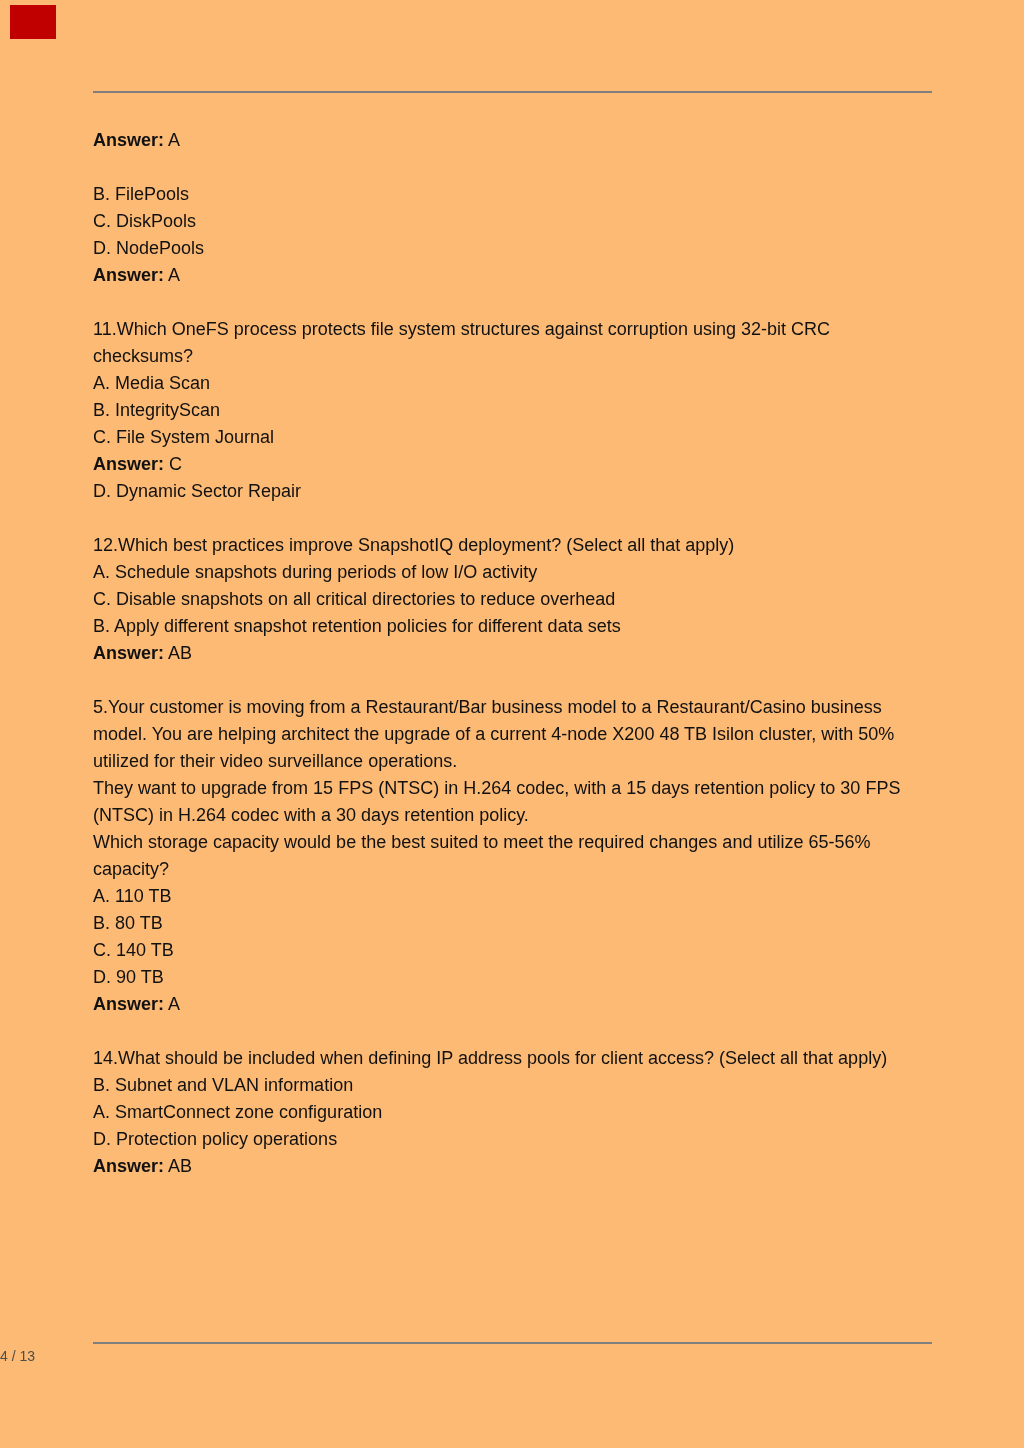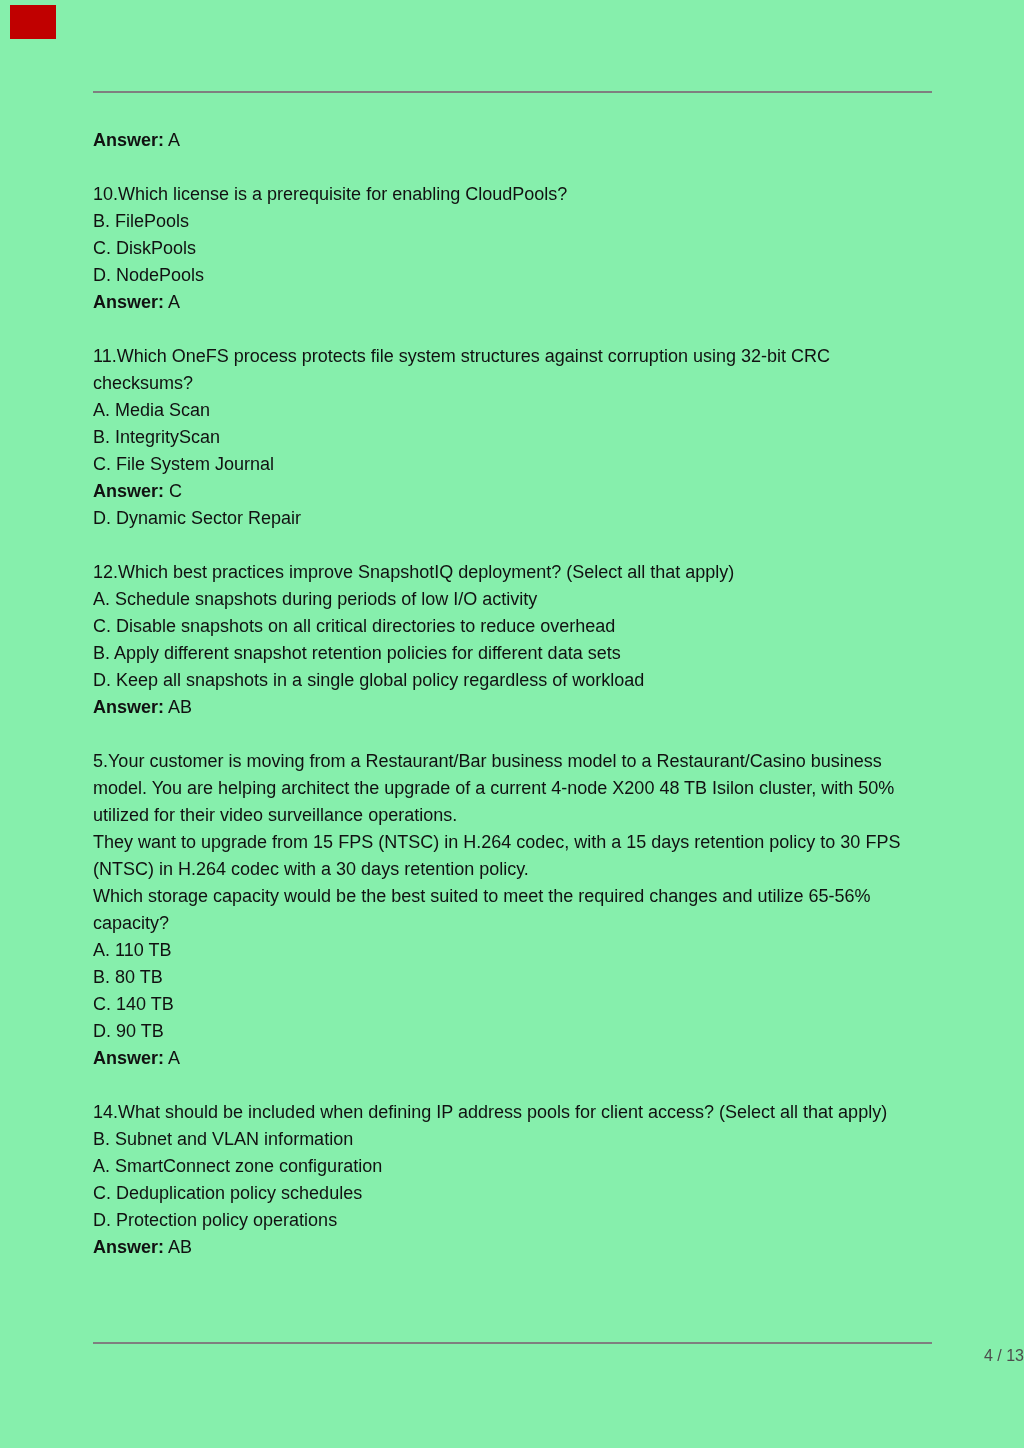--- a/index.html
+++ b/index.html
@@ -4,21 +4,21 @@
 <style>
   html, body {
     margin: 0;
     padding: 0;
     background: #ffffff;
   }
   .page {
     position: relative;
     width: 1024px;
     height: 1448px;
-    background: #86efac;
+    background: #fdba74;
     overflow: hidden;
     font-family: "Liberation Sans", "DejaVu Sans", sans-serif;
     color: #111111;
     font-size: 18px;
   }
   .corner-mark {
     position: absolute;
     left: 10px;
     top: 5px;
     width: 46px;
@@ -44,43 +44,42 @@
   .line {
     line-height: 27px;
     white-space: pre;
   }
   .bold { font-weight: bold; }
   .page-number {
     position: absolute;
     top: 1347px;
     left: 0;
     width: 1024px;
-    text-align: right;
-    font-size: 16px;
+    text-align: left;
+    font-size: 14px;
     line-height: 18px;
     color: #4d4d4d;
   }
 </style>
 </head>
 <body>
 
 <div class="page">
 
   <div class="corner-mark" style="background: rgb(192, 0, 0);"></div>
 
   <div class="rule rule-top"></div>
 
   <div class="content">
 
     <div class="qblock">
       <div class="line"><span class="bold">Answer:</span> <span>A</span></div>
     </div>
 
     <div class="qblock">
-      <div class="line">10.Which license is a prerequisite for enabling CloudPools?</div>
       <div class="line">B. FilePools</div>
       <div class="line">C. DiskPools</div>
       <div class="line">D. NodePools</div>
       <div class="line"><span class="bold">Answer:</span> <span>A</span></div>
     </div>
 
     <div class="qblock">
       <div class="line">11.Which OneFS process protects file system structures against corruption using 32-bit CRC</div>
       <div class="line">checksums?</div>
       <div class="line">A. Media Scan</div>
@@ -88,21 +87,20 @@
       <div class="line">C. File System Journal</div>
       <div class="line"><span class="bold">Answer:</span> <span>C</span></div>
       <div class="line">D. Dynamic Sector Repair</div>
     </div>
 
     <div class="qblock">
       <div class="line">12.Which best practices improve SnapshotIQ deployment? (Select all that apply)</div>
       <div class="line">A. Schedule snapshots during periods of low I/O activity</div>
       <div class="line">C. Disable snapshots on all critical directories to reduce overhead</div>
       <div class="line">B. Apply different snapshot retention policies for different data sets</div>
-      <div class="line">D. Keep all snapshots in a single global policy regardless of workload</div>
       <div class="line"><span class="bold">Answer:</span> <span>AB</span></div>
     </div>
 
     <div class="qblock">
       <div class="line">5.Your customer is moving from a Restaurant/Bar business model to a Restaurant/Casino business</div>
       <div class="line">model. You are helping architect the upgrade of a current 4-node X200 48 TB Isilon cluster, with 50%</div>
       <div class="line">utilized for their video surveillance operations.</div>
       <div class="line">They want to upgrade from 15 FPS (NTSC) in H.264 codec, with a 15 days retention policy to 30 FPS</div>
       <div class="line">(NTSC) in H.264 codec with a 30 days retention policy.</div>
       <div class="line">Which storage capacity would be the best suited to meet the required changes and utilize 65-56%</div>
@@ -111,21 +109,20 @@
       <div class="line">B. 80 TB</div>
       <div class="line">C. 140 TB</div>
       <div class="line">D. 90 TB</div>
       <div class="line"><span class="bold">Answer:</span> <span>A</span></div>
     </div>
 
     <div class="qblock">
       <div class="line">14.What should be included when defining IP address pools for client access? (Select all that apply)</div>
       <div class="line">B. Subnet and VLAN information</div>
       <div class="line">A. SmartConnect zone configuration</div>
-      <div class="line">C. Deduplication policy schedules</div>
       <div class="line">D. Protection policy operations</div>
       <div class="line"><span class="bold">Answer:</span> <span>AB</span></div>
     </div>
 
   </div>
 
   <div class="rule rule-bottom"></div>
   <div class="page-number">4 / 13</div>
 
 </div>

